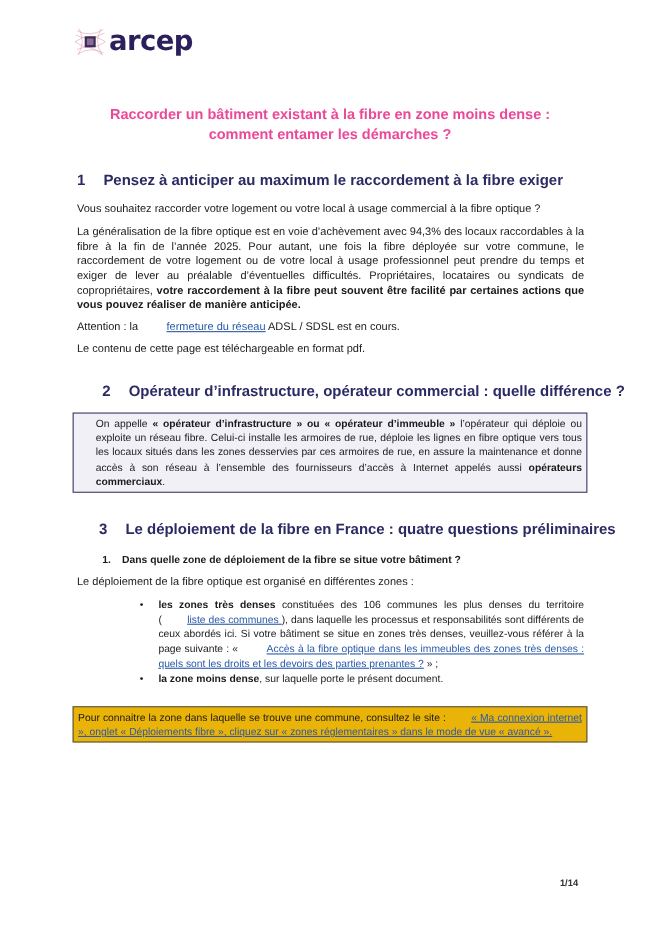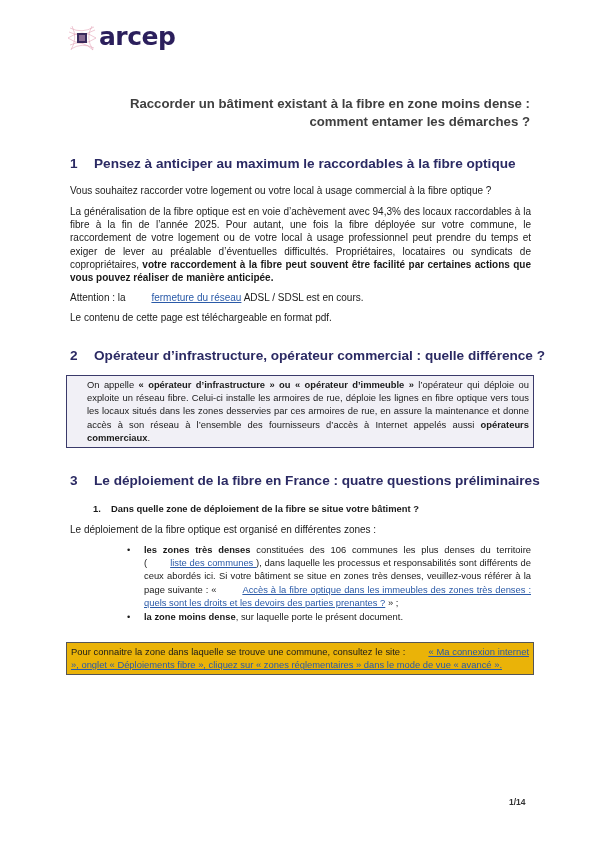--- a/index.html
+++ b/index.html
@@ -3,22 +3,22 @@
 <meta charset="utf-8">
 <style>
   html, body { margin: 0; padding: 0; background: #ffffff; }
   body { width: 600px; height: 848px; position: relative; overflow: hidden;
          font-family: "Liberation Sans", sans-serif; color: #1a1a1a; }
   .page { position: absolute; left: 0; top: 0; width: 600px; height: 848px; }
   .logo { position: absolute; left: 68px; top: 24px; height: 40px; display: flex; align-items: flex-start; }
   .logo-mark { width: 28px; height: 28px; position: relative; margin-right: 3px; }
   .logo-text { font-family: "DejaVu Sans", sans-serif; font-weight: bold; font-size: 25px;
                color: #2b1f5c; letter-spacing: -0.5px; line-height: 1; }
-  .doc-title { position: absolute; left: 70px; top: 95px; width: 460px; text-align: right;
-               font-size: 13.2px; font-weight: bold; color: #404040; line-height: 18px; }
+  .doc-title { position: absolute; left: 70px; top: 95px; width: 460px; text-align: center;
+               font-size: 13.2px; font-weight: bold; color: #ec4899; line-height: 18px; }
   h2 { position: absolute; left: 70px; margin: 0; font-size: 13.6px; font-weight: bold;
        color: #2b2a63; line-height: 18px; white-space: nowrap; }
   h2 .num { display: inline-block; width: 24px; }
   p { position: absolute; left: 70px; width: 461px; margin: 0; font-size: 10px; line-height: 13.2px;
       text-align: justify; color: #1a1a1a; }
   a { color: #2a5aa8; text-decoration: underline; padding-left: 23px; }
   .box { position: absolute; left: 66px; width: 468px; border: 1px solid #3a3a6a; background: #f1f0f6;
          padding: 2px 4px 3px 20px; box-sizing: border-box; font-size: 9.4px; line-height: 13.2px;
          text-align: justify; }
   .box2 { position: absolute; left: 66px; width: 468px; border: 1px solid #555; background: #eab308;
@@ -53,33 +53,33 @@
         <rect x="9" y="9" width="10" height="10" fill="#3a2a5c" transform="rotate(0 14 14)"></rect>
         <rect x="11" y="11" width="6" height="6" fill="#8a6c93"></rect>
       </svg>
     </div>
     <span class="logo-text">arcep</span>
   </div>
 
   <div class="doc-title">Raccorder un bâtiment existant à la fibre en zone moins dense : comment entamer les démarches ?</div>
 
   <h2 style="top:155px;">
-    <span class="num">1</span><span>Pensez à anticiper au maximum le raccordables à la fibre optique</span>
+    <span class="num">1</span><span>Pensez à anticiper au maximum le raccordement à la fibre exiger</span>
   </h2>
   <p style="top:184px;">Vous souhaitez raccorder votre logement ou votre local à usage commercial à la fibre optique ?</p>
   <p style="top:205px;"><span>La généralisation de la fibre optique est en voie d’achèvement avec 94,3% des locaux raccordables à la fibre à la fin de l’année 2025. Pour autant, une fois la fibre déployée sur votre commune, le raccordement de votre logement ou de votre local à usage professionnel peut prendre du temps et exiger de lever au préalable d’éventuelles difficultés. Propriétaires, locataires ou syndicats de copropriétaires, </span><b>votre raccordement à la fibre peut souvent être facilité par certaines actions que vous pouvez réaliser de manière anticipée.</b></p>
   <p style="top:291px;"><span>Attention : la </span><a href="#">fermeture du réseau</a><span> ADSL / SDSL est en cours.</span></p>
   <p style="top:311px;">Le contenu de cette page est téléchargeable en format pdf.</p>
 
-  <h2 style="top:347px;">
+  <h2 style="top:347px;margin-left:23px;">
     <span class="num">2</span><span>Opérateur d’infrastructure, opérateur commercial : quelle différence ?</span>
   </h2>
   <div class="box" style="top:375px;"><span>On appelle </span><b>« opérateur d’infrastructure » ou « opérateur d’immeuble »</b><span> l’opérateur qui déploie ou exploite un réseau fibre. Celui-ci installe les armoires de rue, déploie les lignes en fibre optique vers tous les locaux situés dans les zones desservies par ces armoires de rue, en assure la maintenance et donne accès à son réseau à l’ensemble des fournisseurs d’accès à Internet appelés aussi </span><b>opérateurs commerciaux</b><span>.</span></div>
 
-  <h2 style="top:472px;">
+  <h2 style="top:472px;margin-left:20px;">
     <span class="num">3</span><span>Le déploiement de la fibre en France : quatre questions préliminaires</span>
   </h2>
   <div class="subq"><span class="n">1.</span><span>Dans quelle zone de déploiement de la fibre se situe votre bâtiment ?</span></div>
   <p style="top:523px;">Le déploiement de la fibre optique est organisé en différentes zones :</p>
 
   <ul class="bullets">
     <li><span class="dot">•</span><b>les zones très denses</b><span> constituées des 106 communes les plus denses du territoire (</span><a href="#">liste des communes </a><span>), dans laquelle les processus et responsabilités sont différents de ceux abordés ici. Si votre bâtiment se situe en zones très denses, veuillez-vous référer à la page suivante : « </span><a href="#">Accès à la fibre optique dans les immeubles des zones très denses : quels sont les droits et les devoirs des parties prenantes ?</a><span> » ;</span></li>
     <li><span class="dot">•</span><b>la zone moins dense</b><span>, sur laquelle porte le présent document.</span></li>
   </ul>
 

